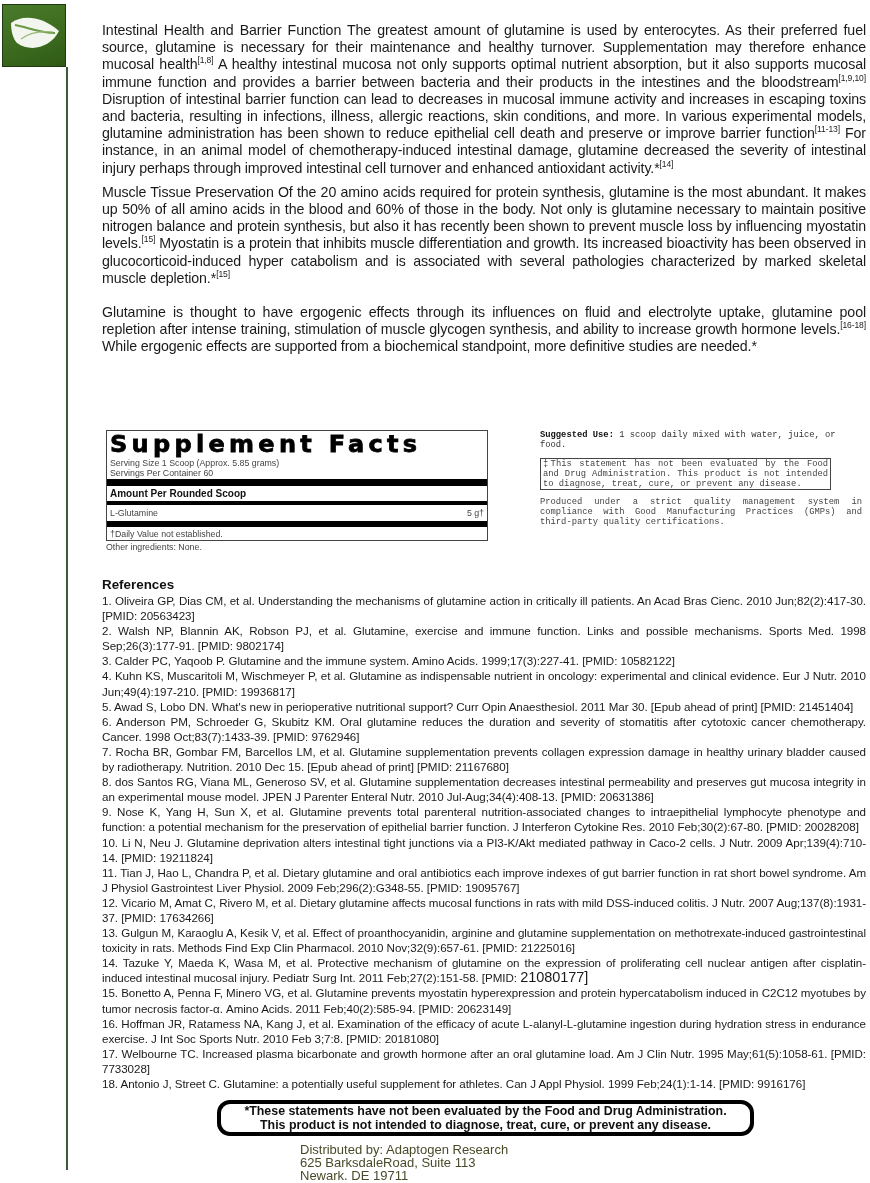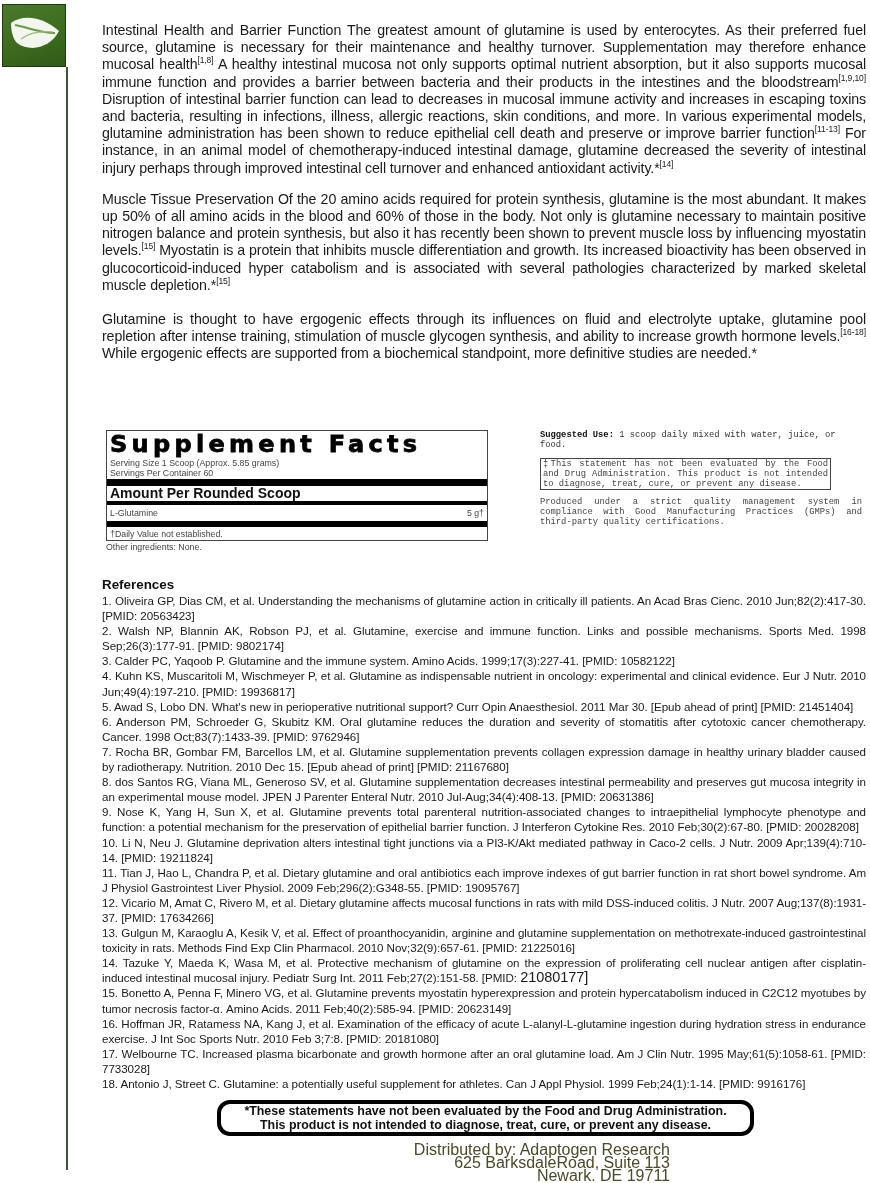--- a/index.html
+++ b/index.html
@@ -9,53 +9,53 @@
     .logo { position: absolute; left: 2px; top: 4px; width: 64px; height: 63px;
       background: linear-gradient(160deg, #4a7a2a 0%, #3b6a1e 60%, #2f5a16 100%);
       border: 1px solid #1f3a0e; }
     .logo svg { position: absolute; left: 4px; top: 8px; }
     .sideline { position: absolute; left: 66px; top: 67px; width: 2px; height: 1103px;
       background: #3c5a3a; }
 
     .main { position: absolute; left: 102px; top: 22px; width: 764px; }
     p.body { font-size: 14.2px; line-height: 17.2px; text-align: justify; color: #1a1a1a; letter-spacing: -0.1px; }
     p.body sup { font-size: 8.5px; line-height: 0; vertical-align: 6px; }
-    .p2 { margin-top: 14px; }
+    .p2 { margin-top: 7px; }
     .p3 { margin-top: 17px; }
 
     
     .facts-wrap { position: absolute; left: 106px; top: 430px; width: 382px; }
     .facts { border: 1px solid #444; padding: 0 3px 0 3px; width: 382px; }
     .facts-title { font-family: "DejaVu Sans", sans-serif; font-weight: 900; font-size: 24px;
       letter-spacing: 4.3px; line-height: 27px; color: #000; transform: scaleY(0.95); white-space: nowrap; font-stretch: expanded; -webkit-text-stroke: 0.8px #000; }
     .facts-line { font-size: 8.8px; line-height: 10px; color: #444; }
     .bar-thick { height: 7px; background: #000; margin: 1px -3px 2px -3px; }
     .bar-med { height: 4px; background: #000; margin: 2px -3px 2px -3px; }
-    .facts-bold { font-size: 14px; font-weight: bold; color: #111; line-height: 11px; }
+    .facts-bold { font-size: 10px; font-weight: bold; color: #111; line-height: 11px; }
     .facts-row { display: flex; justify-content: space-between; font-size: 8.8px; line-height: 12px; color: #444; }
     .facts-foot { font-size: 8.8px; line-height: 11px; color: #444; }
     .other-ing { font-size: 8.8px; color: #444; line-height: 12px; margin-left: 0; }
 
     .side-info { position: absolute; left: 540px; top: 430px; width: 322px; font-size: 8.8px; color: #444; line-height: 10px; font-family: Liberation Mono, monospace; }
     .side-info .su { color: #333; }
     .side-info .su b { color: #111; }
     .disc-box { border: 1px solid #444; margin-top: 8px; padding: 0 2px; text-align: justify; width: 291px; }
     .side-info p.j { text-align: justify; margin-top: 7px; }
 
     .refs { position: absolute; left: 102px; top: 577px; width: 764px; }
     .refs-title { font-size: 13.4px; font-weight: bold; color: #111; line-height: 16px; }
     .ref { font-size: 11.6px; line-height: 15.1px; text-align: justify; color: #1a1a1a; letter-spacing: -0.05px; }
     .ref .big { font-size: 14.5px; }
 
     .disclaimer { position: absolute; left: 217px; top: 1100px; width: 537px; height: 36px;
       border: 4px solid #000; border-radius: 13px; text-align: center; font-size: 12.4px; font-weight: bold;
       line-height: 13.5px; padding-top: 1px; color: #111; }
 
-    .distrib { position: absolute; left: 300px; top: 1143px; width: 370px; text-align: right;
-      font-size: 16px; line-height: 13px; color: #4a4a2a; }
+    .distrib { position: absolute; left: 300px; top: 1143px; width: 370px; text-align: left;
+      font-size: 13px; line-height: 13px; color: #4a4a2a; }
   </style>
 </head>
 <body>
 
 <div class="logo">
   <svg width="56" height="46" viewBox="0 0 56 46">
     <path d="M4 10 C14 2, 34 2, 52 18 C44 34, 24 40, 10 30 C6 26, 4 18, 4 10 Z" fill="#f2f6ee"></path>
     <path d="M8 12 C20 14, 32 20, 48 20" stroke="#6a9a44" stroke-width="2.2" fill="none"></path>
     <path d="M14 26 C22 20, 34 18, 46 19" stroke="#9aba7a" stroke-width="1.2" fill="none"></path>
   </svg>

